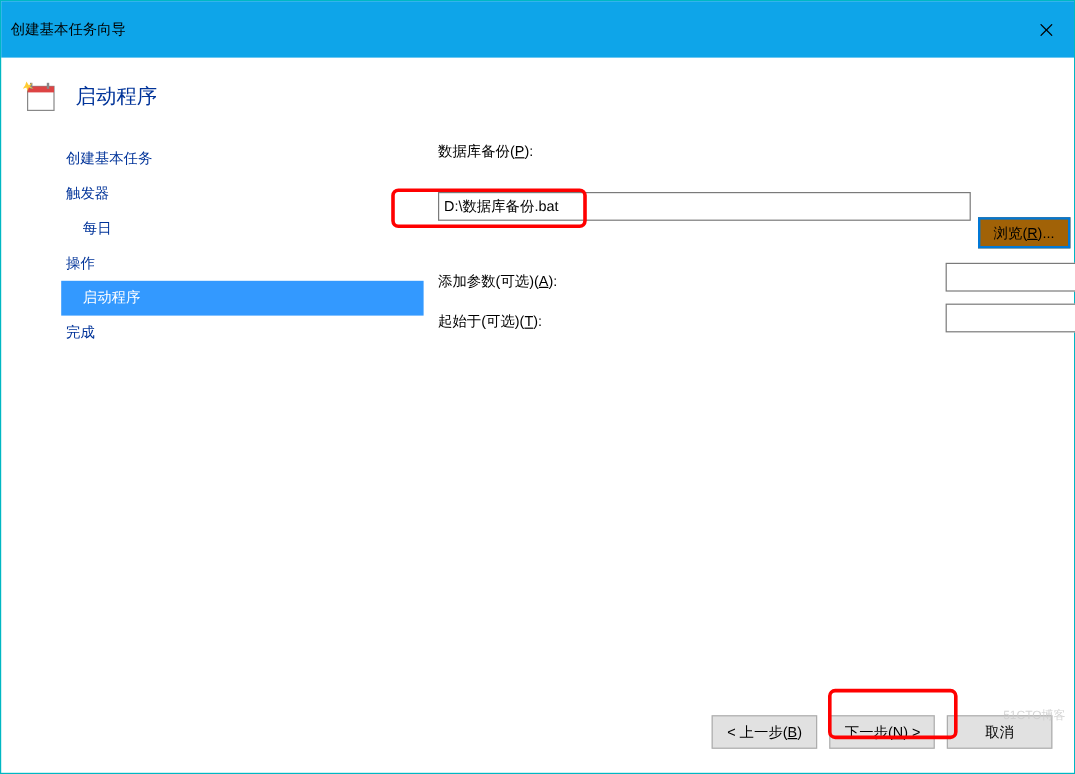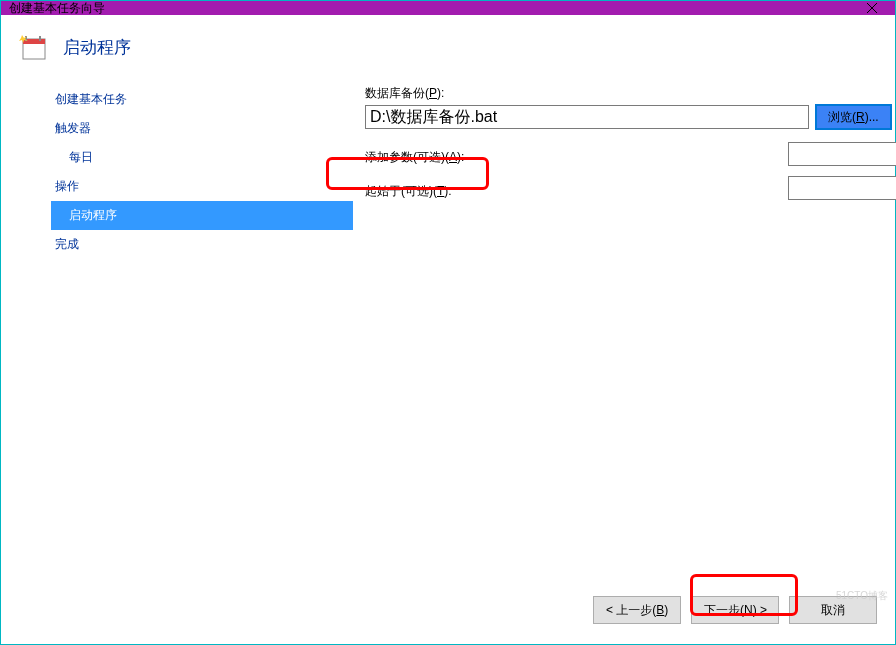--- a/index.html
+++ b/index.html
@@ -7,22 +7,22 @@
       font-family: "Microsoft YaHei", "Segoe UI", sans-serif;
       font-size: 12px;
       background: #fff;
       width: 896px;
       height: 645px;
       overflow: hidden;
       position: relative;
     }
     .window { border: 1px solid #00b7c3; width: 896px; height: 645px; display: flex; flex-direction: column; }
     .titlebar {
-      background: #a21caf;
-      height: 14px;
+      background: #0ea5e9;
+      height: 47px;
       display: flex;
       align-items: center;
       justify-content: space-between;
       padding-left: 8px;
       color: #000;
     }
     .titlebar-title { font-size: 12px; }
     .titlebar-close {
       width: 46px;
       height: 30px;
@@ -76,39 +76,40 @@
       padding-left: 12px;
     }
     .field-label-block {
       margin-bottom: 2px;
     }
     .input-text {
       border: 1px solid #7a7a7a;
       height: 24px;
       padding: 0 4px;
       font-family: inherit;
-      font-size: 16px;
+      font-size: 12px;
       background: #fff;
     }
     .input-text.program { width: 444px; }
     .input-text.short { width: 111px; }
     .btn {
       background: #e1e1e1;
       border: 1px solid #adadad;
       font-family: inherit;
       font-size: 12px;
       padding: 4px 12px;
       cursor: pointer;
       white-space: nowrap;
     }
     .btn.browse {
       border: 2px solid #0078d7;
-      background: #3b82f6;
+      background: #a16207;
       padding: 3px 11px;
       height: 26px;
+      margin-top: 44px;
     }
     .underline { text-decoration: underline; }
     .program-row {
       display: flex;
       align-items: center;
       gap: 6px;
       margin-bottom: 12px;
     }
     .arg-row {
       display: flex;

